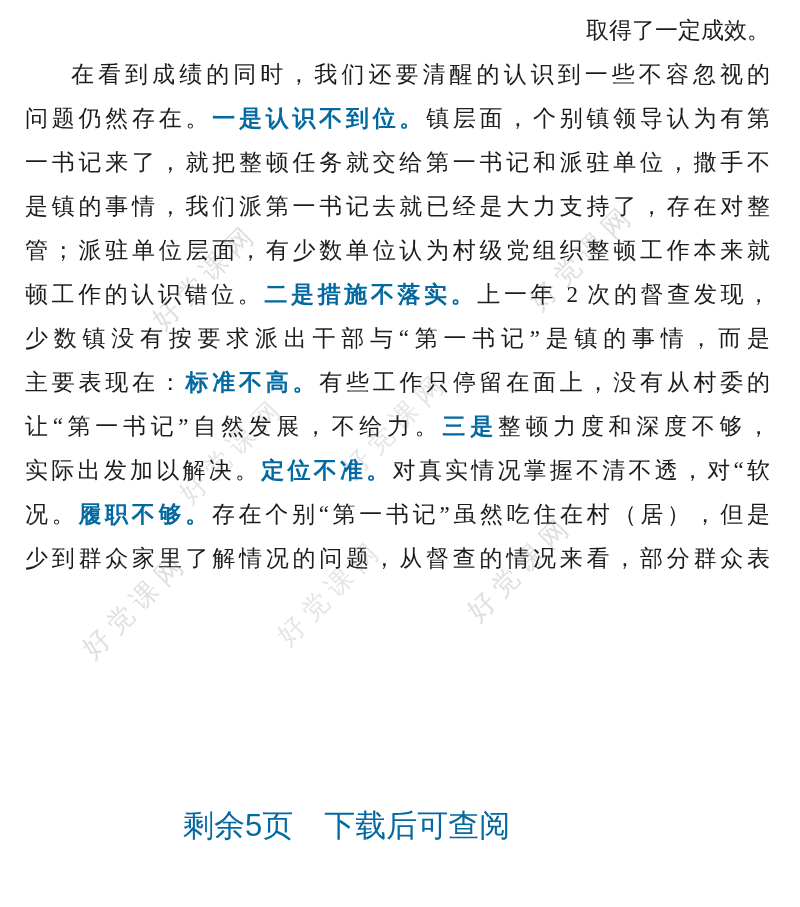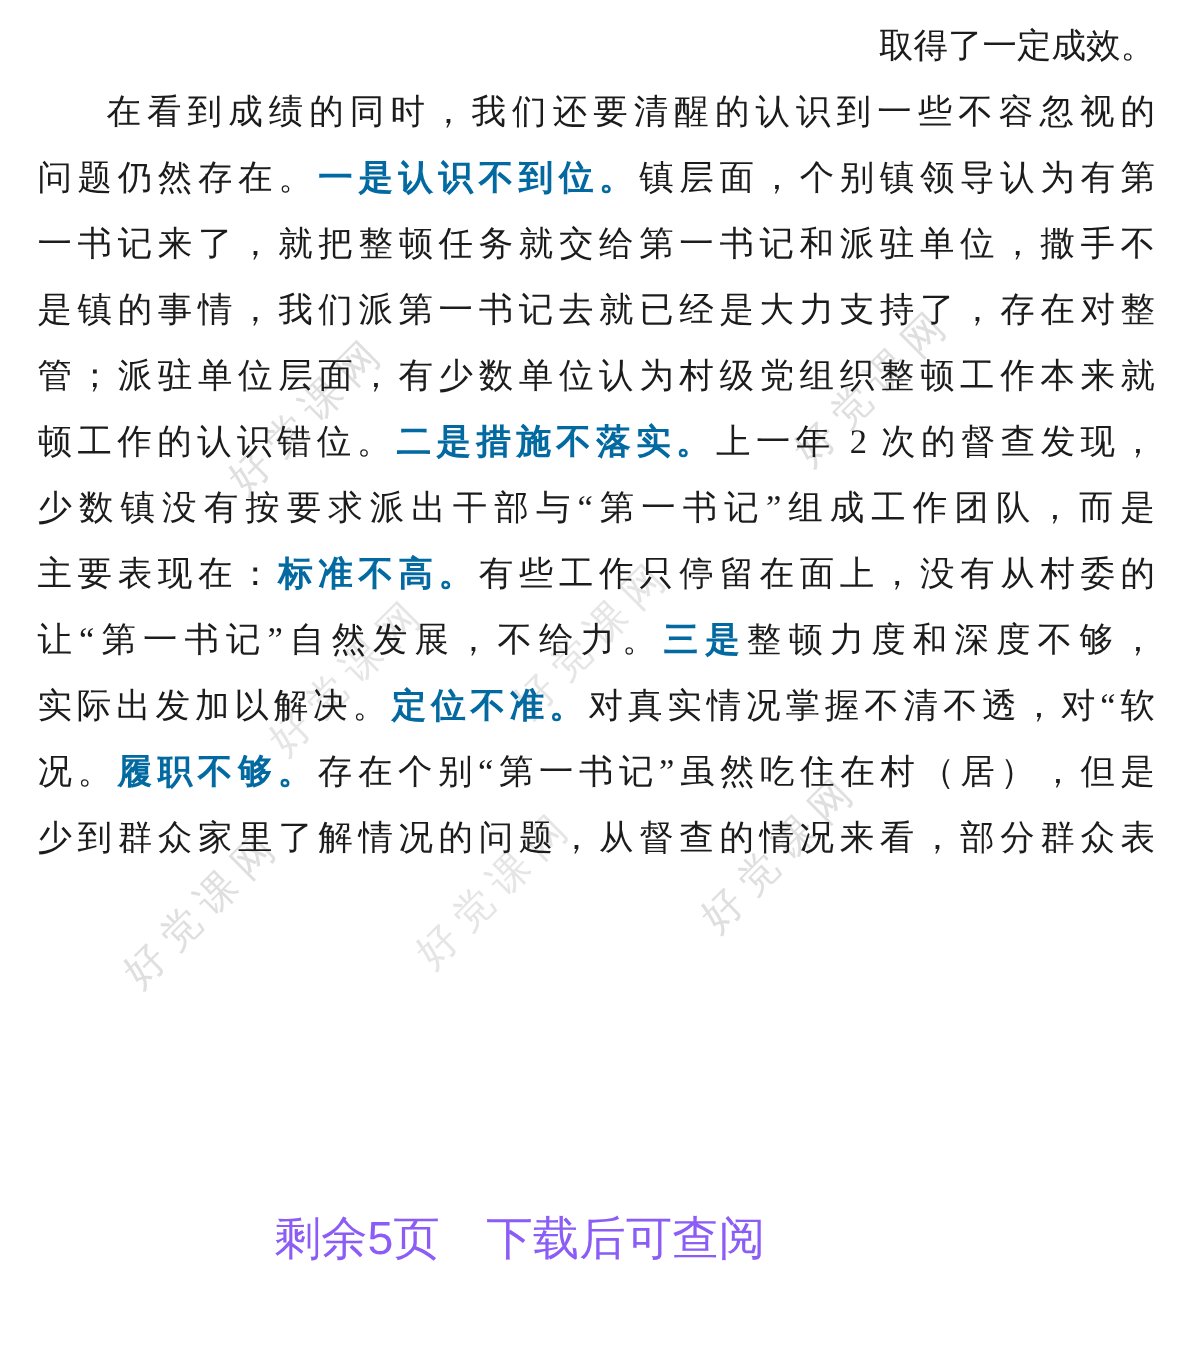--- a/index.html
+++ b/index.html
@@ -59,21 +59,21 @@
     font-weight: bold;
     color: #0369a1;
   }
   
   .notice {
     position: absolute;
     left: 183px;
     top: 804px;
     font-size: 31px;
     line-height: 44px;
-    color: #8b5cf6;
+    color: #0369a1;
     font-family: "Liberation Sans", sans-serif;
     white-space: nowrap;
   }
 </style>
 </head>
 <body>
 
 <div class="page">
 
   <span class="wm wm1">好党课网</span>
@@ -85,21 +85,21 @@
   <span class="wm wm7">好党课网</span>
 
   <div class="doc" id="doc-text">
       <div class="line"><span>取得了一定成效。</span></div>
       <div class="line j" style="text-indent: 2em;"><span>在看到成绩的同时，我们还要清醒的认识到一些不容忽视的</span></div>
       <div class="line j"><span>问题仍然存在。</span><span class="b">一是认识不到位。</span><span>镇层面，个别镇领导认为有第</span></div>
       <div class="line j"><span>一书记来了，就把整顿任务就交给第一书记和派驻单位，撒手不</span></div>
       <div class="line j"><span>是镇的事情，我们派第一书记去就已经是大力支持了，存在对整</span></div>
       <div class="line j"><span>管；派驻单位层面，有少数单位认为村级党组织整顿工作本来就</span></div>
       <div class="line j"><span>顿工作的认识错位。</span><span class="b">二是措施不落实。</span><span>上一年 2 次的督查发现，</span></div>
-      <div class="line j"><span>少数镇没有按要求派出干部与“第一书记”组成工作团队，而是</span></div>
+      <div class="line j"><span>少数镇没有按要求派出干部与“第一书记”是镇的事情，而是</span></div>
       <div class="line j"><span>主要表现在：</span><span class="b">标准不高。</span><span>有些工作只停留在面上，没有从村委的</span></div>
       <div class="line j"><span>让“第一书记”自然发展，不给力。</span><span class="b">三是</span><span>整顿力度和深度不够，</span></div>
       <div class="line j"><span>实际出发加以解决。</span><span class="b">定位不准。</span><span>对真实情况掌握不清不透，对“软</span></div>
       <div class="line j"><span>况。</span><span class="b">履职不够。</span><span>存在个别“第一书记”虽然吃住在村（居），但是</span></div>
       <div class="line j"><span>少到群众家里了解情况的问题，从督查的情况来看，部分群众表</span></div>
     </div>
 
   <div class="notice">剩余5页　下载后可查阅</div>
 
 </div>

